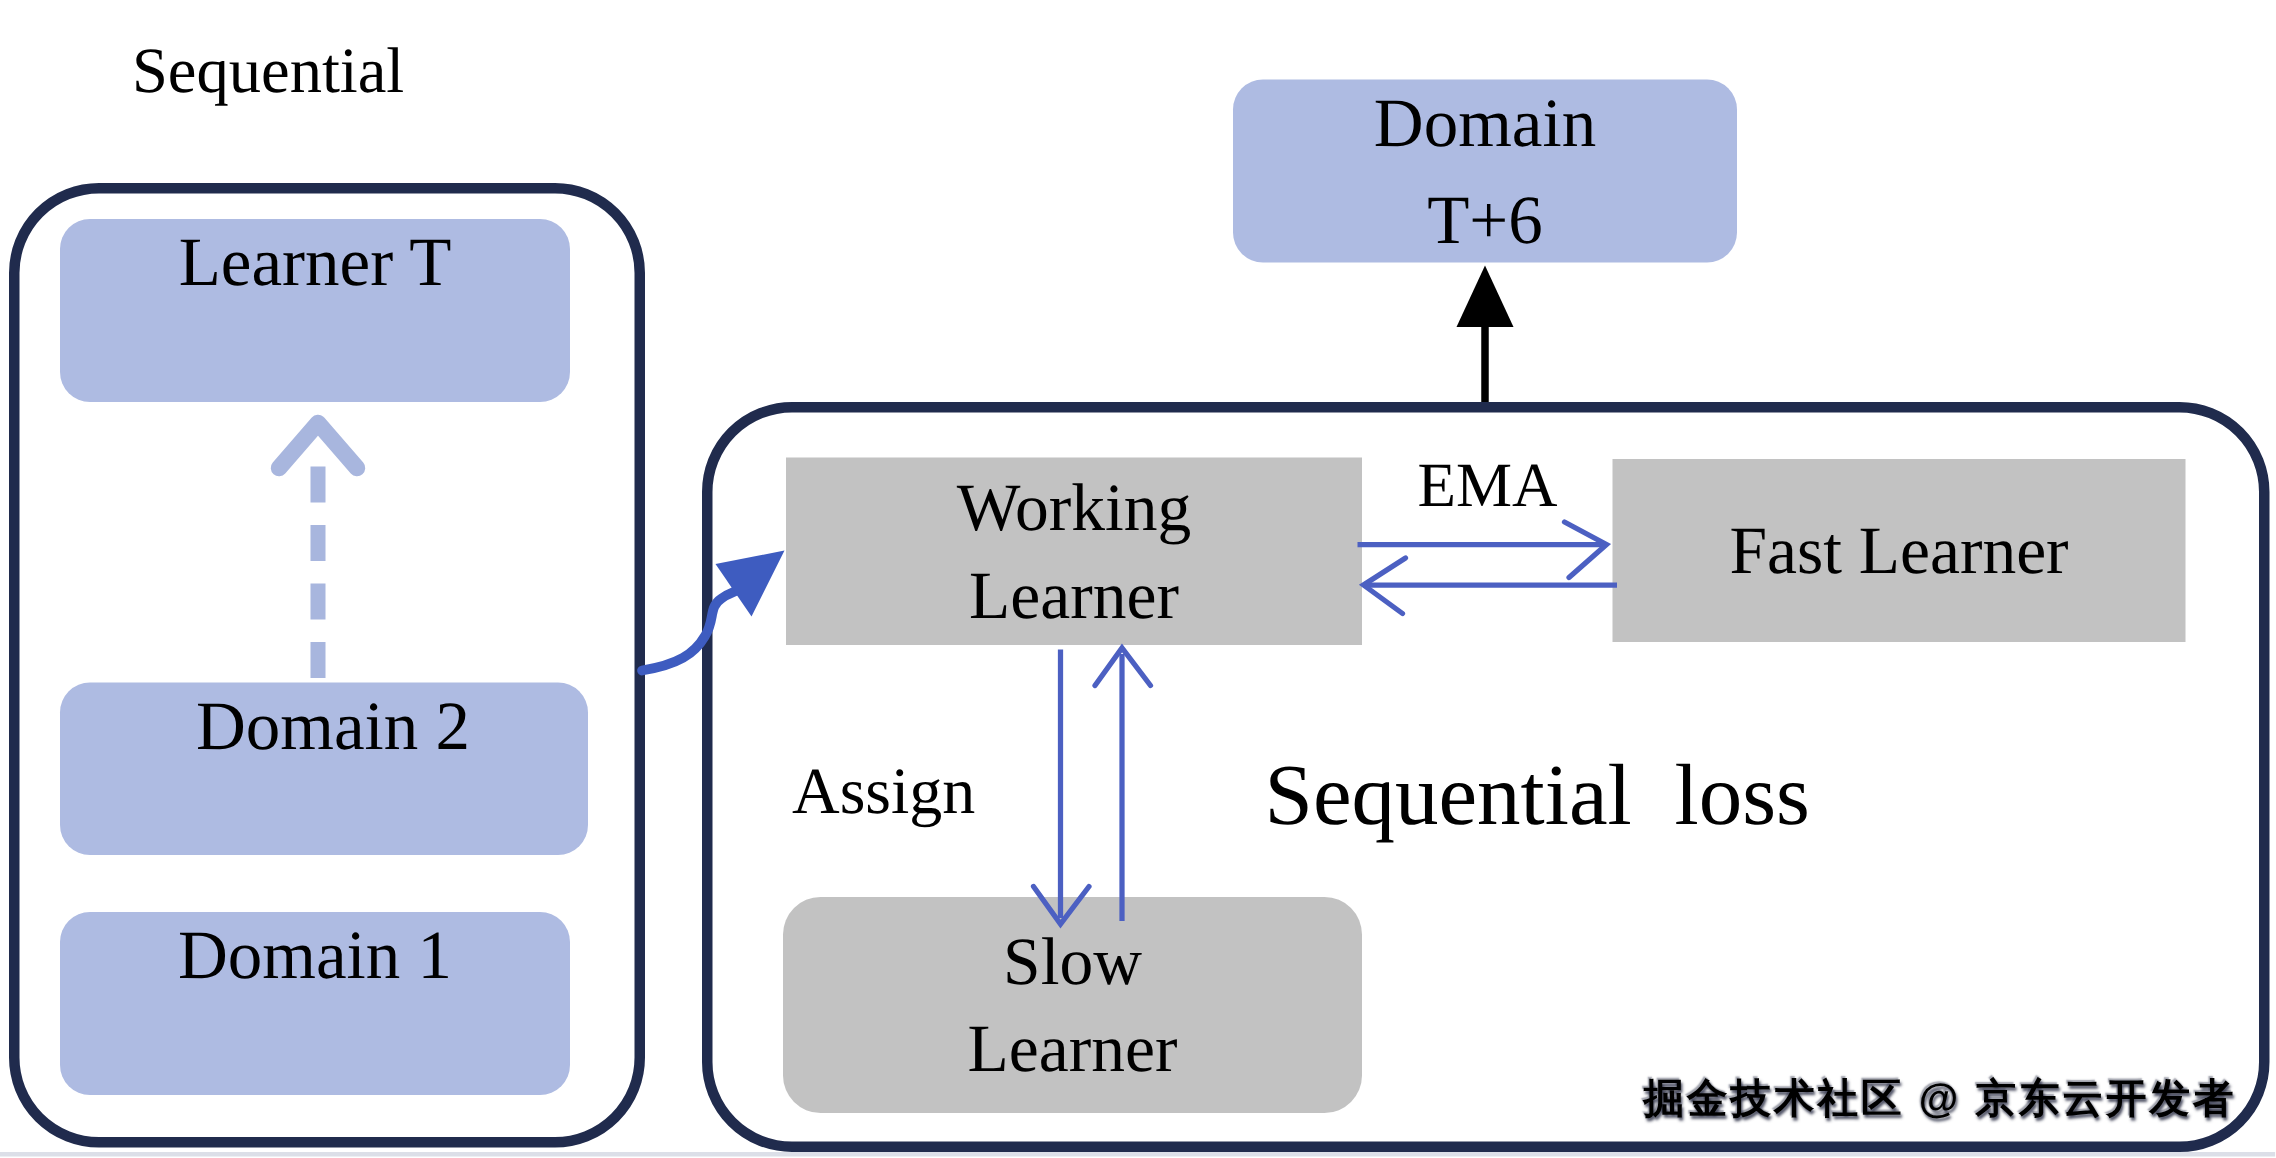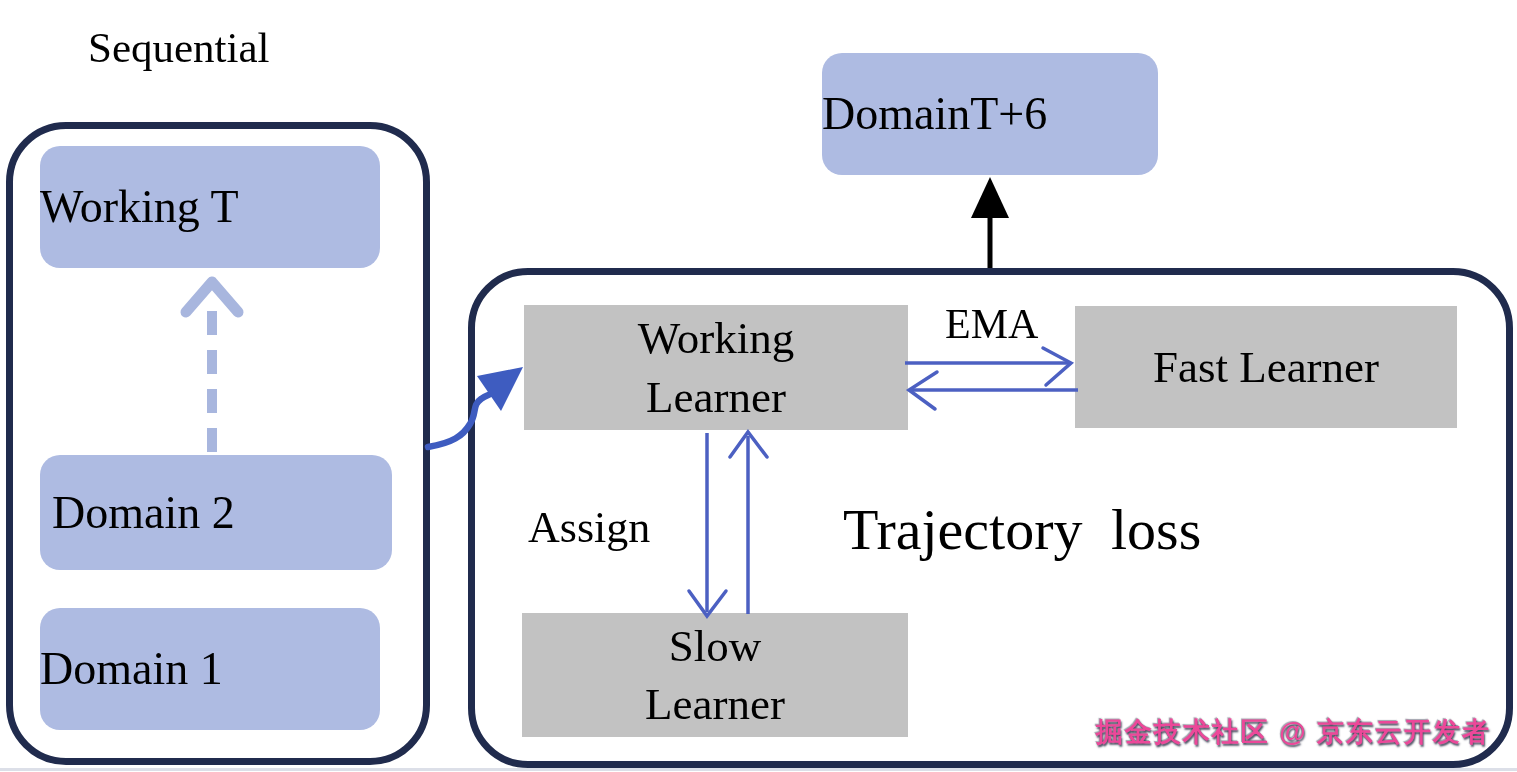--- a/index.html
+++ b/index.html
@@ -11,75 +11,75 @@
     position:absolute; left:88px; top:22px; font-size:43px; line-height:1.2;
   }
   .panel {
     position:absolute; border:7px solid var(--container_border,#202b4d);
     border-radius:60px; background:transparent; box-sizing:border-box; z-index:1;
   }
   .panel-seq  { left:6px;   top:122px; width:424px;  height:643px; }
   .panel-main { left:468px; top:268px; width:1045px; height:500px; }
   .domain-box {
     position:absolute; background:var(--domain_box_fill,#aebbe2); border-radius:20px;
-    display:flex; flex-direction:row; align-items:center; justify-content:flex-start;
+    display:flex; flex-direction:column; align-items:center; justify-content:space-between;
     text-align:center; font-size:46px; line-height:1.25; z-index:2;
   }
   .box-domain-t { left:40px;  top:146px; width:340px; height:122px; }
   .box-domain-2 { left:40px;  top:455px; width:340px; height:115px;padding-left:12px; }
   .box-domain-1 { left:40px;  top:608px; width:340px; height:122px; }
   .box-domain-next { left:822px; top:53px; width:336px; height:122px; }
   .learner-box {
     position:absolute; background:var(--learner_box_fill,#c2c2c2);
     display:flex; flex-direction:column; align-items:center; justify-content:center;
     text-align:center; font-size:45px; line-height:1.3; z-index:2;
   }
   .box-working { left:524px;  top:305px; width:384px; height:125px; }
   .box-fast    { left:1075px; top:306px; width:382px; height:122px; }
-  .box-slow    { left:522px;  top:613px; width:386px; height:124px; }
+  .box-slow    { left:522px;  top:598px; width:386px; height:144px;border-radius:25px; }
   .flow-label { position:absolute; z-index:2; white-space:nowrap; }
   .label-serve      { left:1048px; top:192px; font-size:50px; }
   .label-ema        { left:945px;  top:300px; font-size:42px; }
   .label-assign     { left:528px;  top:502px; font-size:44px;text-align:center; }
   .label-trajectory { left:843px;  top:496px; font-size:58px; word-spacing:14px; }
   svg.overlay {
     position:absolute; left:0; top:0; width:1517px; height:772px;
     z-index:3; pointer-events:none;
   }
   .stroke-light  { stroke:var(--arrow_light,#a8b6de);  fill:none; }
   .stroke-blue   { stroke:var(--arrow_blue,#4c60c2);   fill:none; }
   .stroke-black  { stroke:var(--arrow_black,#000000);  fill:none; }
   .fill-black    { fill:var(--arrow_black,#000000);    stroke:none; }
   .stroke-curved { stroke:var(--curved_arrow,#3e5cc0); fill:none; }
   .fill-curved   { fill:var(--curved_arrow,#3e5cc0);   stroke:none; }
   .watermark {
     position:absolute; right:26px; top:714px; z-index:4;
     font-family:"Liberation Sans", sans-serif; font-weight:bold;
-    font-size:27px; letter-spacing:2px; color:#ec4899;
+    font-size:27px; letter-spacing:2px; color:#000000;
     text-shadow:1px 2px 2px rgba(45,48,70,0.85), -1px -1px 1px rgba(45,48,70,0.45);
     white-space:nowrap;
   }
   .bottom-rule {
     position:absolute; left:0; top:768px; width:1517px; height:3px;
     background:#dcdfe8; z-index:0;
   }
 </style>
 </head>
 <body>
 
 <div class="canvas">
 
   <div class="bottom-rule"></div>
 
   <div class="diagram-title">Sequential</div>
 
   <div class="panel panel-seq"></div>
 
   <div class="domain-box box-domain-t">
-    <span>Working T</span>
+    <span>Learner T</span>
   </div>
   <div class="domain-box box-domain-2">
     <span>Domain 2</span>
   </div>
   <div class="domain-box box-domain-1">
     <span>Domain 1</span>
   </div>
 
   <div class="domain-box box-domain-next">
     <span>Domain</span>
@@ -95,21 +95,21 @@
   <div class="learner-box box-fast">
     <span>Fast Learner</span>
   </div>
   <div class="learner-box box-slow">
     <span>Slow</span>
     <span>Learner</span>
   </div>
 
   <div class="flow-label label-ema">EMA</div>
   <div class="flow-label label-assign">Assign</div>
-  <div class="flow-label label-trajectory">Trajectory loss</div>
+  <div class="flow-label label-trajectory">Sequential loss</div>
 
   <svg class="overlay" viewBox="0 0 1517 772" xmlns="http://www.w3.org/2000/svg">
 
     <g>
       <line class="stroke-light" x1="212" y1="452" x2="212" y2="302" stroke-width="10" stroke-dasharray="24 15"></line>
       <polyline class="stroke-light" points="186,312 212,282 238,312" stroke-width="11" stroke-linecap="round" stroke-linejoin="round"></polyline>
     </g>
 
     <g>
       <line class="stroke-black" x1="990" y1="268" x2="990" y2="215" stroke-width="5"></line>

